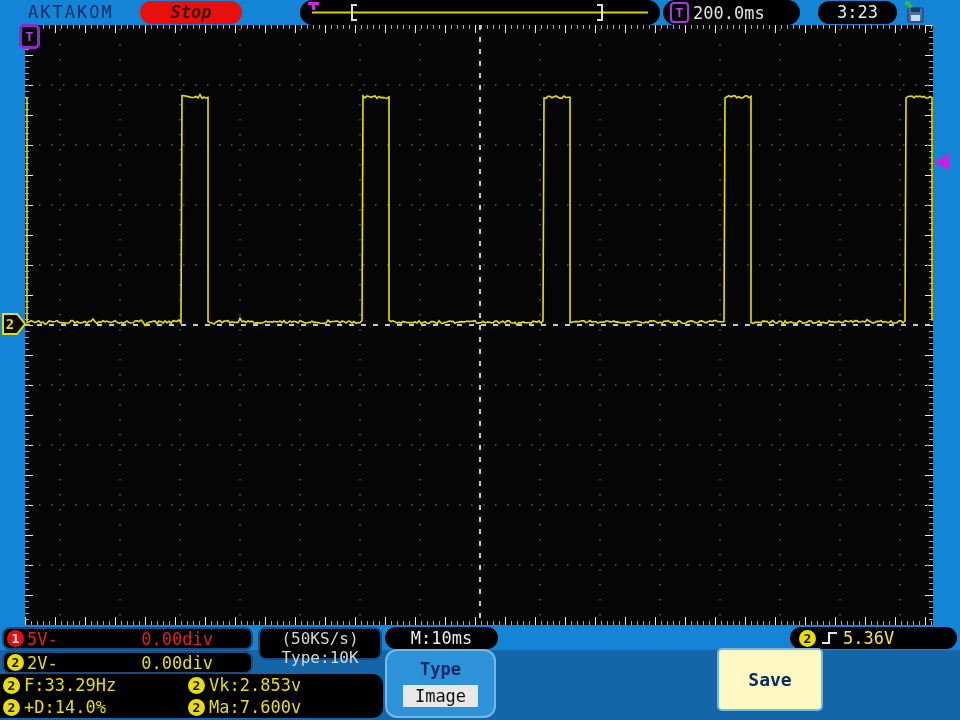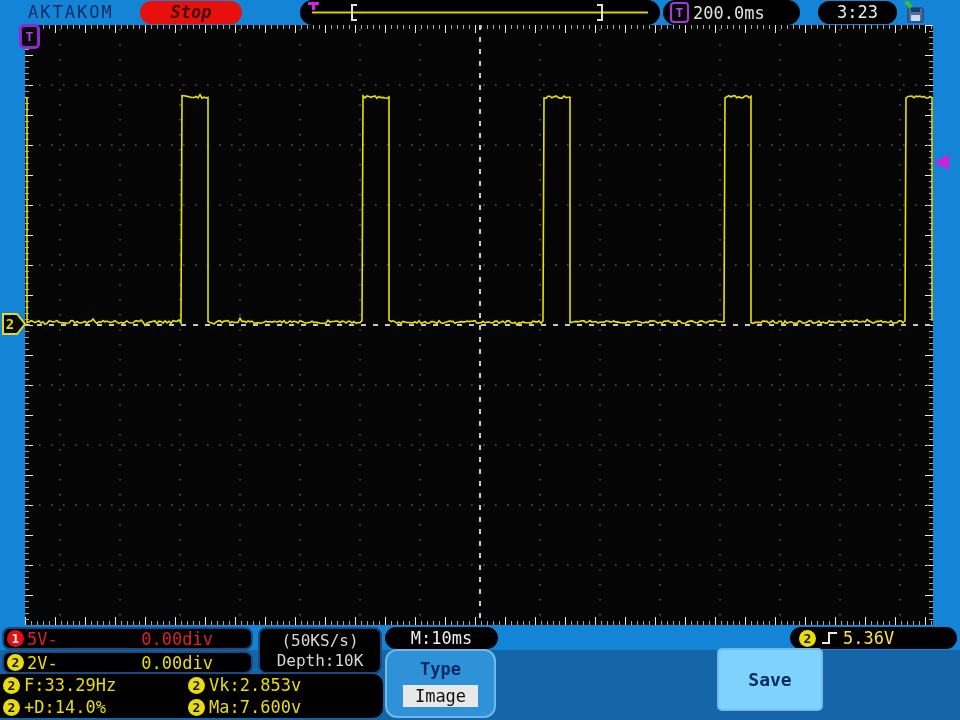--- a/index.html
+++ b/index.html
@@ -60,21 +60,21 @@
   #ch2-flag{left:2px;top:313px;}
   
   #menu-band{left:0;top:650px;width:960px;height:70px;background:#1566A8;}
   .blackbox{background:#000;border:2px solid #1A4A80;border-radius:8px;box-sizing:border-box;}
   #ch1-box{left:2px;top:627px;width:251px;height:23px;display:flex;align-items:center;}
   #ch2-box{left:2px;top:651px;width:251px;height:23px;display:flex;align-items:center;}
   .ch-scale{margin-left:3px;font-size:17px;}
   .ch-offset{margin-left:auto;margin-right:38px;font-size:17px;}
   .red-text{color:#E02020;}
   .yellow-text{color:#E8DC10;}
-  #acq-box{left:258px;top:627px;width:124px;height:47px;color:#D6D6D6;font-size:16px;
+  #acq-box{left:258px;top:627px;width:124px;height:33px;color:#D6D6D6;font-size:16px;
            text-align:center;display:flex;flex-direction:column;justify-content:space-evenly;}
   #timebase-oval{left:385px;top:627px;width:113px;height:22px;border-radius:11px;background:#000;
                  color:#EDEDED;font-size:17px;text-align:center;line-height:22px;}
   #trig-bar{left:790px;top:627px;width:167px;height:22px;border-radius:11px;background:#000;
             display:flex;align-items:center;}
   #trig-bar .badge{margin-left:9px;}
   #trig-level-label{color:#fde047;font-size:17px;margin-left:3px;}
   #measure-bar{left:0;top:674px;width:383px;height:44px;background:#000;
                border-top-right-radius:10px;border-bottom-right-radius:10px;
                display:grid;grid-template-columns:185px 198px;grid-template-rows:22px 22px;}
@@ -83,21 +83,21 @@
   .meas-label{color:#E8DC10;font-size:17px;margin-left:4px;white-space:pre;}
   .badge{width:17px;height:17px;border-radius:50%;font-weight:bold;font-size:13px;
          text-align:center;line-height:17px;flex:0 0 auto;}
   .badge-red{background:#E01010;color:#FFE8E8;}
   .badge-yellow{background:#E8DC10;color:#141414;}
   #type-box{left:385px;top:649px;width:111px;height:69px;background:#2E92D8;
             border:2px solid #74B8E8;border-radius:12px;box-sizing:border-box;text-align:center;}
   #type-label{color:#0A2A66;font-size:17px;font-weight:bold;margin-top:8px;}
   #type-value{display:inline-block;background:#E8E8E8;color:#101010;font-size:17px;
               margin-top:6px;padding:1px 12px;}
-  #save-btn{left:717px;top:648px;width:106px;height:63px;background:#7dd3fc;
+  #save-btn{left:717px;top:648px;width:106px;height:63px;background:#fef9c3;
             border:2px solid #74B8E8;border-radius:5px;box-sizing:border-box;
             color:#0A2A66;font-size:18px;font-weight:bold;text-align:center;line-height:59px;}
 </style>
 </head>
 <body>
 
 <div class="abs" id="top-bar">
   <div class="abs" id="brand">AKTAKOM</div>
   <div class="abs" id="stop-btn">Stop</div>
 
@@ -178,21 +178,21 @@
 </div>
 
 <div class="abs blackbox" id="ch2-box">
   <span class="badge badge-yellow" style="margin-left:3px;">2</span>
   <span class="ch-scale yellow-text">2V-</span>
   <span class="ch-offset yellow-text">0.00div</span>
 </div>
 
 <div class="abs blackbox" id="acq-box">
   <div>(50KS/s)</div>
-  <div>Depth:10K</div>
+  <div>Type:10K</div>
 </div>
 
 <div class="abs" id="timebase-oval">M:10ms</div>
 
 <div class="abs" id="trig-bar">
   <span class="badge badge-yellow">2</span>
   <svg width="20" height="16" style="margin-left:4px;">
     <path d="M2,13 H9 V3 H17" stroke="#E8E8E8" stroke-width="2" fill="none"></path>
   </svg>
   <span id="trig-level-label">5.36V</span>

